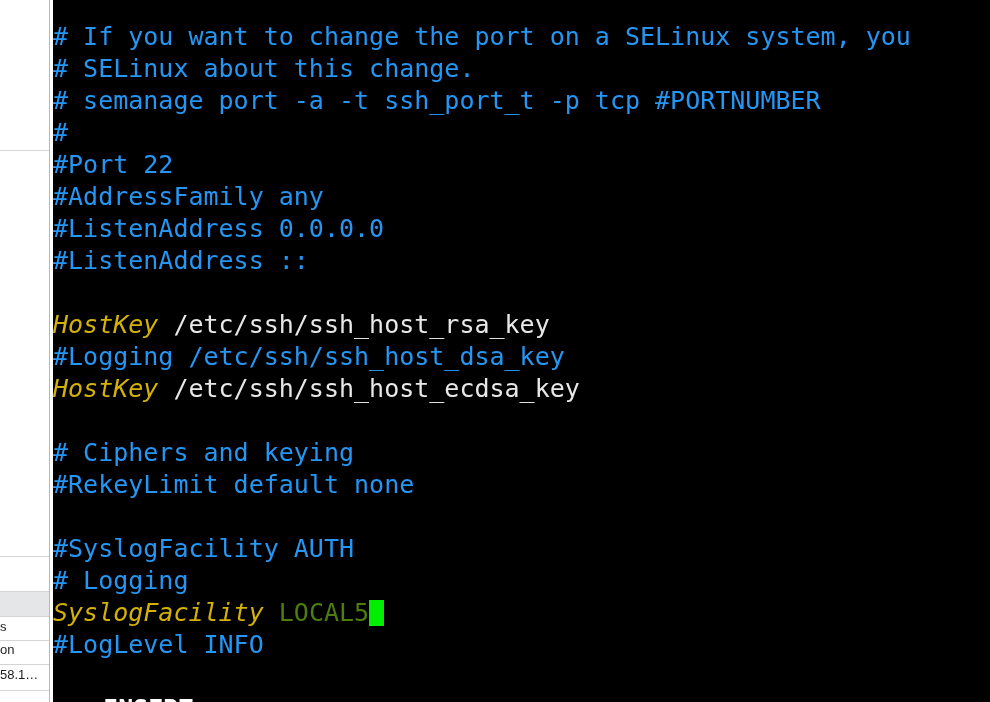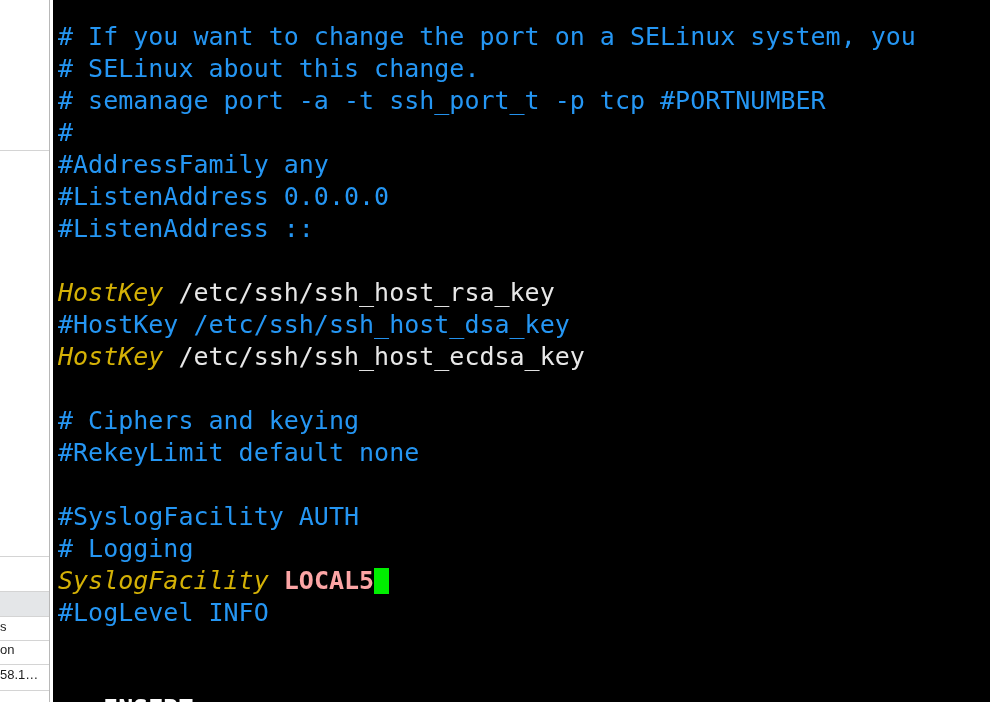--- a/index.html
+++ b/index.html
@@ -75,29 +75,28 @@
     width: 937px;
   }
 
   .tline {
     height: 32px;
     line-height: 32px;
     font-family: "DejaVu Sans Mono", monospace;
     font-size: 25px;
     letter-spacing: 0px;
     white-space: pre;
-    padding-left: 5px;
     box-sizing: border-box;
   }
 
   .c-comment { color: #2596f3; }
   .c-keyword { color: #d4b106; font-style: italic; }
   .c-string  { color: #e8e8e8; }
   .c-number  { color: #a91616; }
-  .c-const   { color: #fca5a5; font-weight: bold; }
+  .c-const   { color: #4d7c0f; }
   .c-plain   { color: #e8e8e8; }
 
   .cursor {
     display: inline-block;
     width: 15px;
     height: 26px;
     background: #00ee00;
     vertical-align: -5px;
   }
 
@@ -137,26 +136,27 @@
     <div class="lp-text" style="top:642px">on</div>
     <div class="lp-text" style="top:667px">58.1…</div>
   </div>
 
   <div id="terminal">
     <div id="term-lines">
         <div class="tline"><span class="c-comment"># If you want to change the port on a SELinux system, you </span></div>
         <div class="tline"><span class="c-comment"># SELinux about this change.</span></div>
         <div class="tline"><span class="c-comment"># semanage port -a -t ssh_port_t -p tcp #PORTNUMBER</span></div>
         <div class="tline"><span class="c-comment">#</span></div>
+        <div class="tline"><span class="c-comment">#Port 22</span></div>
         <div class="tline"><span class="c-comment">#AddressFamily any</span></div>
         <div class="tline"><span class="c-comment">#ListenAddress 0.0.0.0</span></div>
         <div class="tline"><span class="c-comment">#ListenAddress ::</span></div>
         <div class="tline">&nbsp;</div>
         <div class="tline"><span class="c-keyword">HostKey</span><span class="c-string"> /etc/ssh/ssh_host_rsa_key</span></div>
-        <div class="tline"><span class="c-comment">#HostKey /etc/ssh/ssh_host_dsa_key</span></div>
+        <div class="tline"><span class="c-comment">#Logging /etc/ssh/ssh_host_dsa_key</span></div>
         <div class="tline"><span class="c-keyword">HostKey</span><span class="c-string"> /etc/ssh/ssh_host_ecdsa_key</span></div>
         <div class="tline">&nbsp;</div>
         <div class="tline"><span class="c-comment"># Ciphers and keying</span></div>
         <div class="tline"><span class="c-comment">#RekeyLimit default none</span></div>
         <div class="tline">&nbsp;</div>
         <div class="tline"><span class="c-comment">#SyslogFacility AUTH</span></div>
         <div class="tline"><span class="c-comment"># Logging</span></div>
         <div class="tline"><span class="c-keyword">SyslogFacility</span><span class="c-plain"> </span><span class="c-const">LOCAL5</span><span class="cursor" style="background: rgb(0, 238, 0);"></span></div>
         <div class="tline"><span class="c-comment">#LogLevel INFO</span></div>
       </div>

